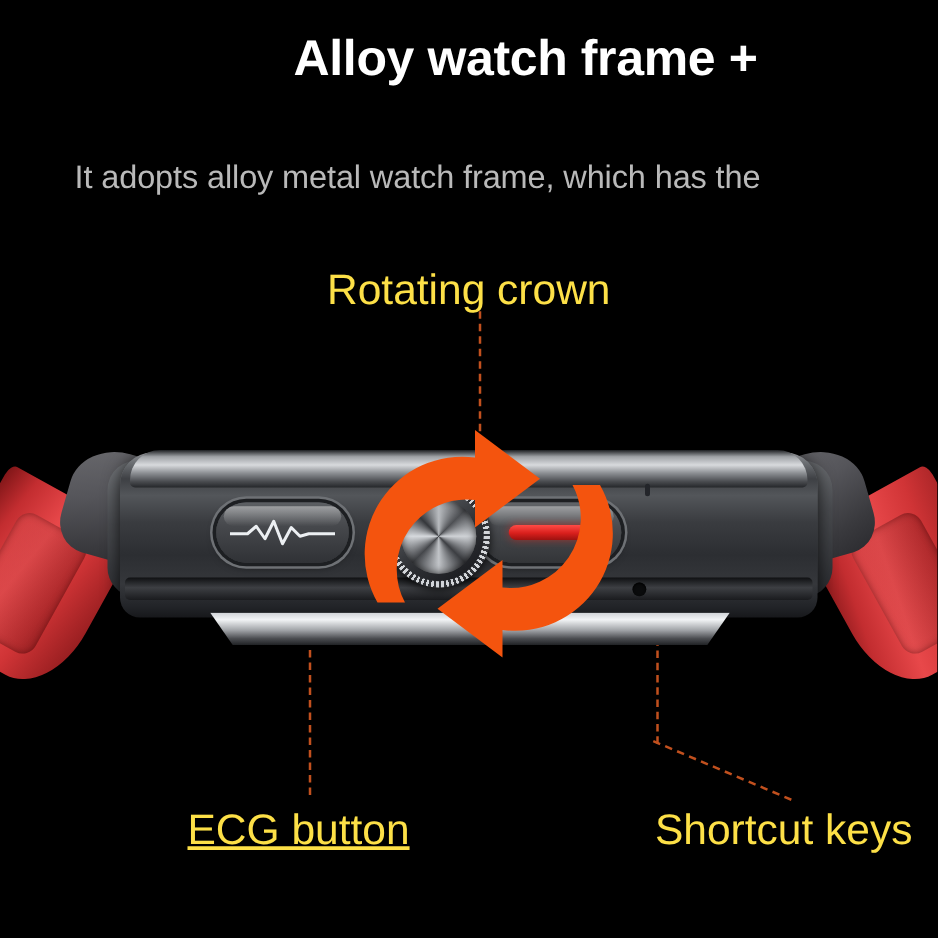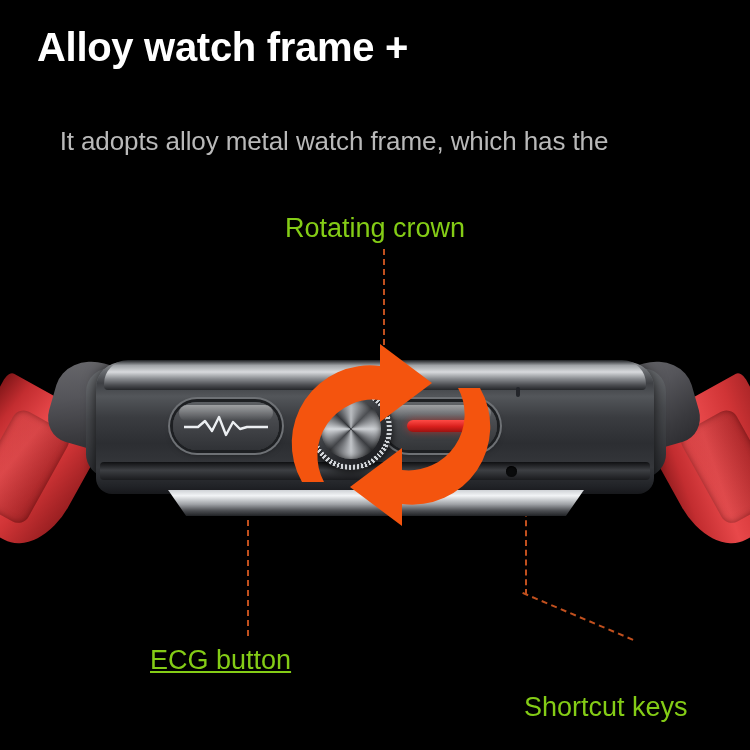--- a/index.html
+++ b/index.html
@@ -2,31 +2,31 @@
 <html><head>
 <meta charset="utf-8">
 <style>
   html,body{margin:0;padding:0;background:#000;}
   body{width:750px;height:750px;overflow:hidden;position:relative;
        font-family:"Liberation Sans","DejaVu Sans",sans-serif;}
 
   #stage{position:absolute;inset:0;width:750px;height:750px;background:#000;overflow:hidden;}
 
   
-  .headline{position:absolute;left:0;top:22px;width:606px;text-align:left;
+  .headline{position:absolute;left:0;top:22px;width:606px;text-align:right;
             color:#ffffff;font-size:40px;font-weight:bold;line-height:50px;
-            letter-spacing:-0.3px;padding-left:37px;}
+            letter-spacing:-0.3px;}
   .subcopy{position:absolute;left:0;top:128px;width:668px;text-align:center;
            color:#b9b9b9;font-size:26px;line-height:26px;letter-spacing:-0.1px;}
 
   
-  .label{position:absolute;color:#84cc16;font-size:27px;font-weight:500;white-space:nowrap;}
+  .label{position:absolute;color:#fde047;font-size:34px;font-weight:500;white-space:nowrap;}
   #lbl-crown{left:0;top:213px;width:750px;text-align:center;}
   #lbl-ecg{left:150px;top:645px;text-decoration:underline;}
-  #lbl-short{left:524px;top:645px;margin-top:47px;}
+  #lbl-short{left:524px;top:645px;}
 
   
   .dash-v{position:absolute;width:0;border-left:2.5px dashed #c1501e;}
   #dash-crown{left:383px;top:249px;height:96px;}
   #dash-ecg{left:247px;top:440px;height:196px;}
   #dash-short-v{left:525px;top:432px;height:163px;}
   #dash-short-d{position:absolute;left:523px;top:592px;width:120px;height:0;
                 border-top:2.5px dashed #c1501e;transform-origin:0 0;transform:rotate(23deg);}
 
   

